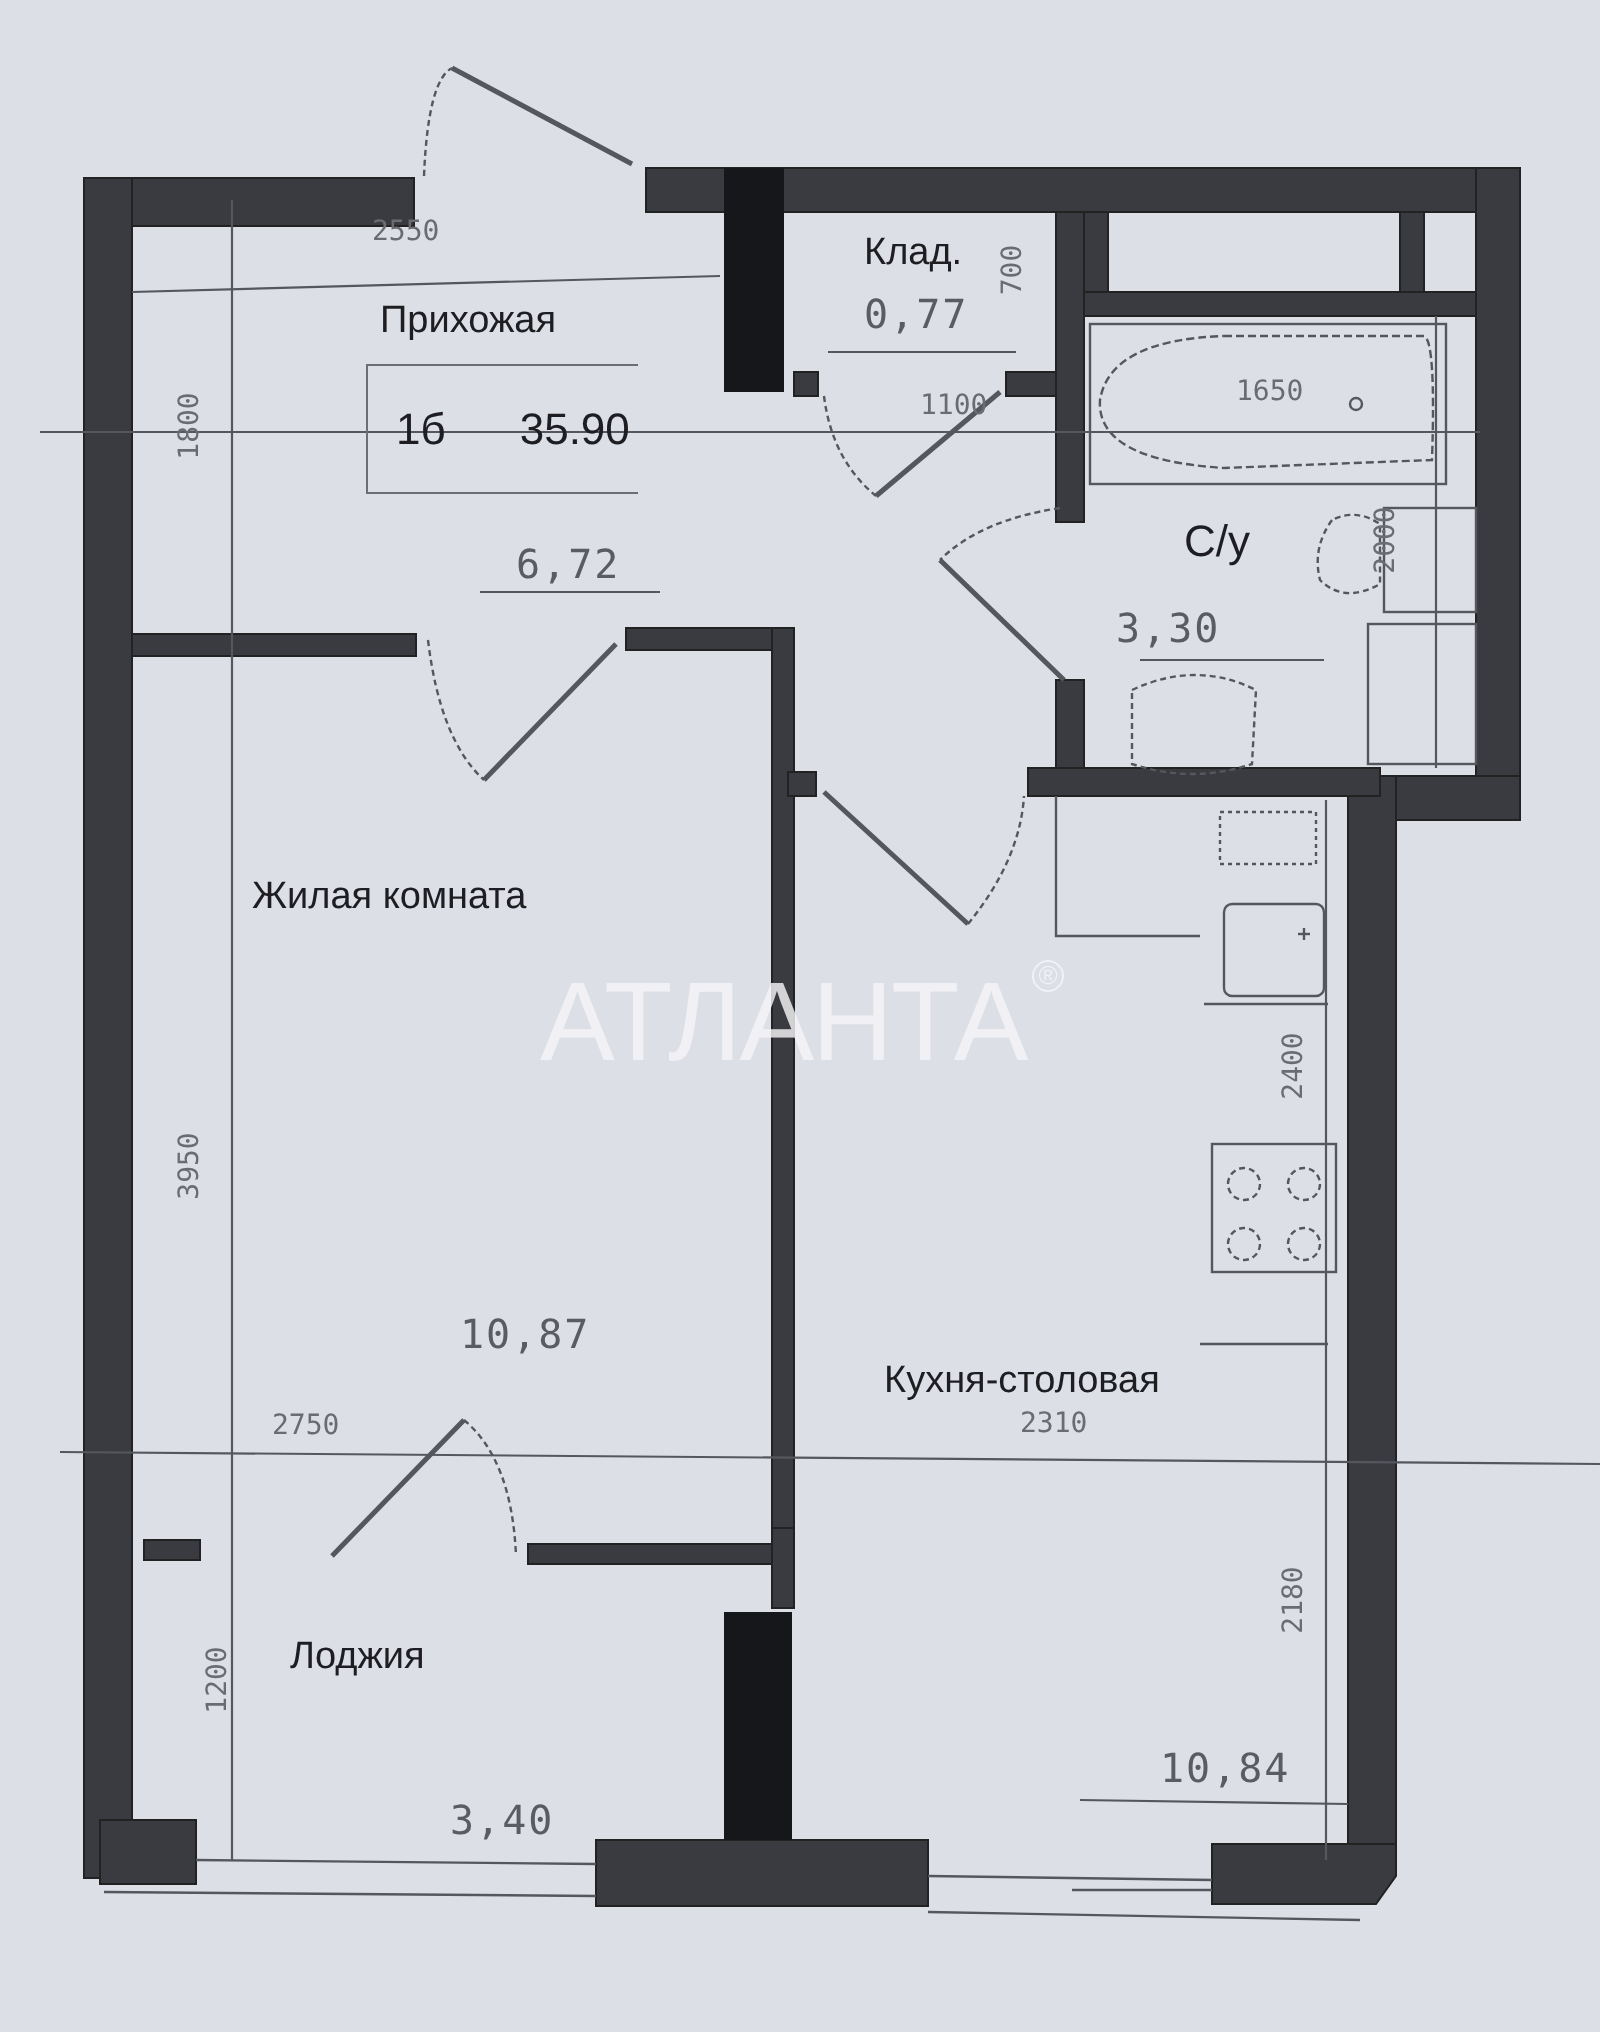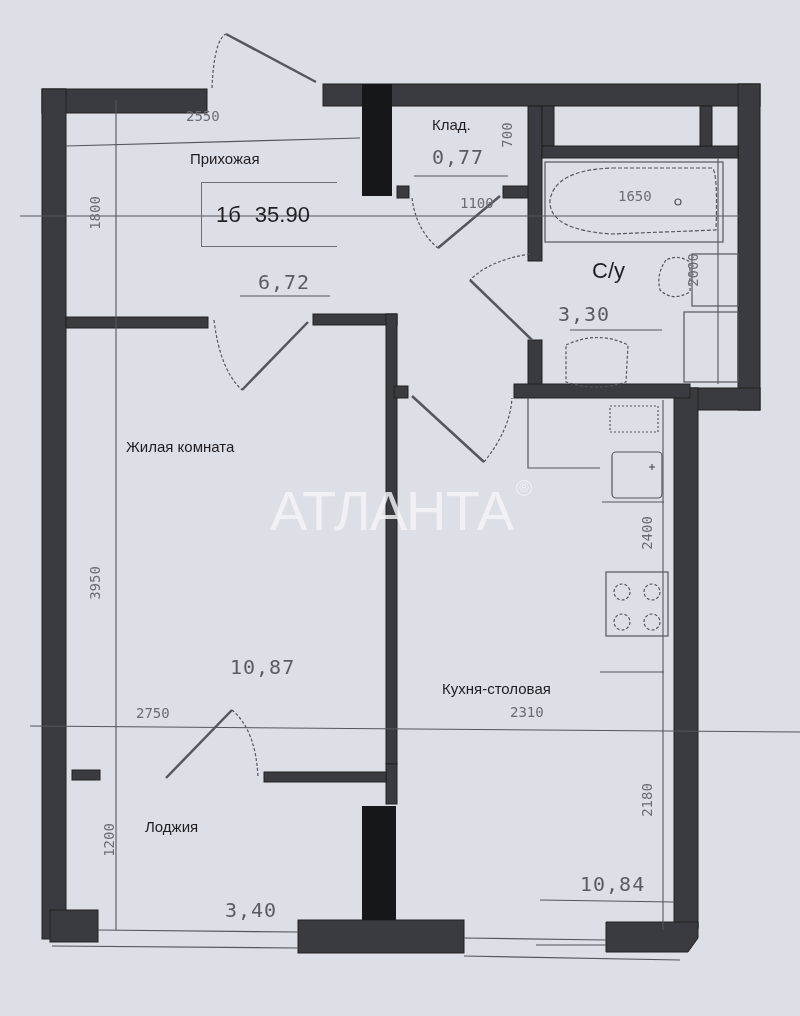--- a/index.html
+++ b/index.html
@@ -1,22 +1,22 @@
 <!DOCTYPE html>
 <html><head>
 <meta charset="utf-8">
 <style>
   html,body{margin:0;padding:0;}
   body{width:800px;height:1016px;background:#dcdfe6;position:relative;overflow:hidden;font-family:"Liberation Sans",sans-serif;}
   #plan{position:absolute;left:0;top:0;}
-  .lbl{position:absolute;font-family:"Liberation Sans",sans-serif;color:#1e1e22;font-size:15px;white-space:nowrap;}
+  .lbl{position:absolute;font-family:"Liberation Sans",sans-serif;color:#1e1e22;font-size:19px;white-space:nowrap;}
   .area{position:absolute;font-family:"DejaVu Sans Mono",monospace;color:#5a5c62;font-size:20px;white-space:nowrap;letter-spacing:1px;}
   .dim{position:absolute;font-family:"DejaVu Sans Mono",monospace;color:#6a6c72;font-size:14px;white-space:nowrap;}
   .vdim{transform:rotate(-90deg);transform-origin:center;}
-  .badge{position:absolute;left:201px;top:182px;width:135px;height:63px;border:1px solid #6c6e74;border-right:none;display:flex;align-items:center;}
+  .badge{position:absolute;left:183px;top:182px;width:135px;height:63px;border:1px solid #6c6e74;border-right:none;display:flex;align-items:center;gap:23px;}
   .badge span{font-size:22px;color:#1e1e22;font-family:"Liberation Sans",sans-serif;}
   .watermark{position:absolute;left:270px;top:478px;font-family:"Liberation Sans",sans-serif;font-size:56px;letter-spacing:-1px;color:rgba(245,245,248,0.82);font-weight:400;}
   .reg{position:absolute;left:516px;top:480px;font-size:13px;color:rgba(245,245,248,0.85);border:1.5px solid rgba(245,245,248,0.85);border-radius:50%;width:14px;height:14px;line-height:14px;text-align:center;}
 </style>
 </head>
 <body>
 
 <svg id="plan" width="800" height="1016" viewBox="0 0 800 1016" xmlns="http://www.w3.org/2000/svg">
 
   <g fill="#3a3b40" stroke="#222" stroke-width="1">

